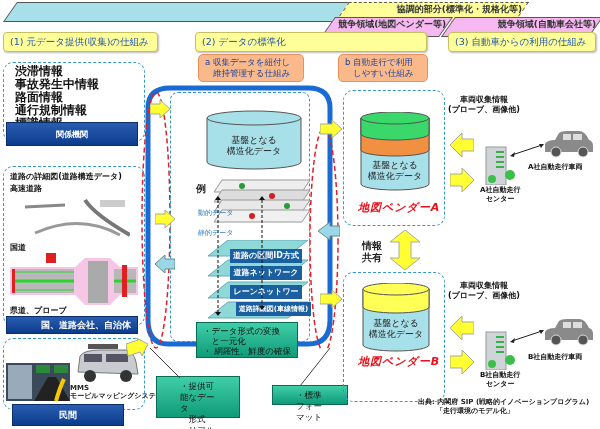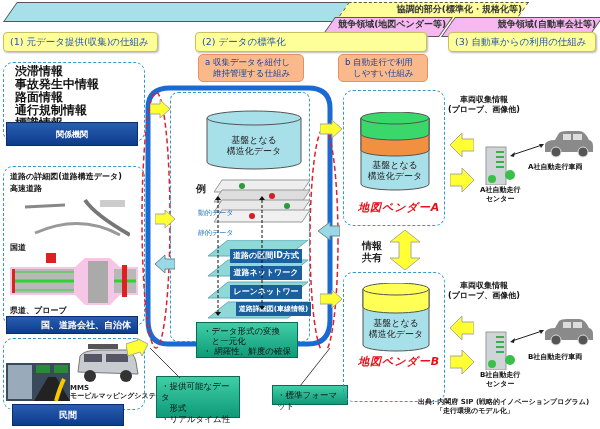--- a/index.html
+++ b/index.html
@@ -9,21 +9,21 @@
   .band { position: absolute; height: 20px; font-size: 9px; font-weight: bold; text-align: right; line-height: 14px; color:#333; }
   .band-shape { position:absolute; inset:0; transform: skewX(-35deg); border:1px solid #555; }
   .band span { position: relative; }
   .section-title { position:absolute; height:20px; background:#ffff99; border:1px solid #c8c060; border-radius:4px;
                    font-size:9.5px; color:#2255aa; line-height:18px; padding-left:6px; box-shadow:1px 1px 2px #bbb; }
   .orange-tag { position:absolute; background:#f9b98a; border:1px solid #e89060; border-radius:5px; font-size:8.5px;
                 color:#1a3f9a; line-height:11px; padding:2px 6px; }
   .dash-box { position:absolute; border:1.5px dashed #3399cc; border-radius:10px; }
   .blue-label { position:absolute; background: linear-gradient(#2a5db0, #0c3c8c); color:#fff; font-size:9px; font-weight:bold;
                 text-align:center; border:1px solid #0a2d6e; display:flex; align-items:center; justify-content:center; line-height:11px; }
-  .green-box { position:absolute; background: linear-gradient(#3fcfa7, #0f9a78); border:1px solid #0a6a55; color:#111; font-size:9px; line-height:12px; padding:4px 4px; }
+  .green-box { position:absolute; background: linear-gradient(#3fcfa7, #0f9a78); border:1px solid #0a6a55; color:#111; font-size:9px; line-height:12px; padding:4px 23px; }
   .big-text { font-size:12px; font-weight:bold; line-height:13px; color:#111; }
   .layer-label { position:absolute; background:#1a5fa0; color:#fff; font-size:8px; font-weight:bold; text-align:center; height:14px; line-height:14px; }
   .cyl-text { position:absolute; width:100%; text-align:center; font-size:9px; color:#222; line-height:11px; }
   .vendor { position:absolute; color:#e8101a; font-size:11px; font-weight:bold; letter-spacing:1px; font-style:italic; }
   .small-b { font-size:8px; line-height:10px; font-weight:bold; color:#111;text-align:center; }
 </style>
 </head>
 <body>
 
 <div class="band" style="left:10px; top:2px; width:396px;">

